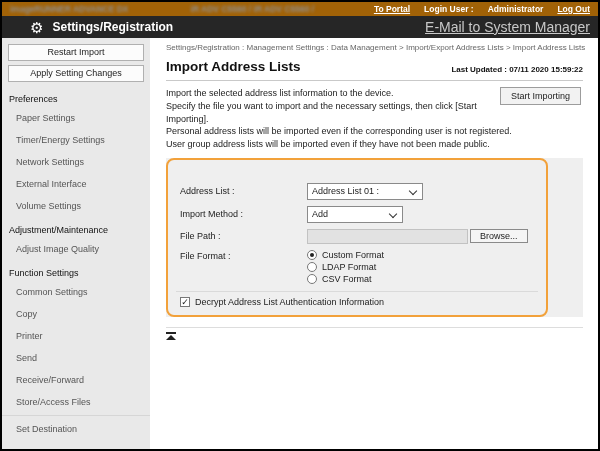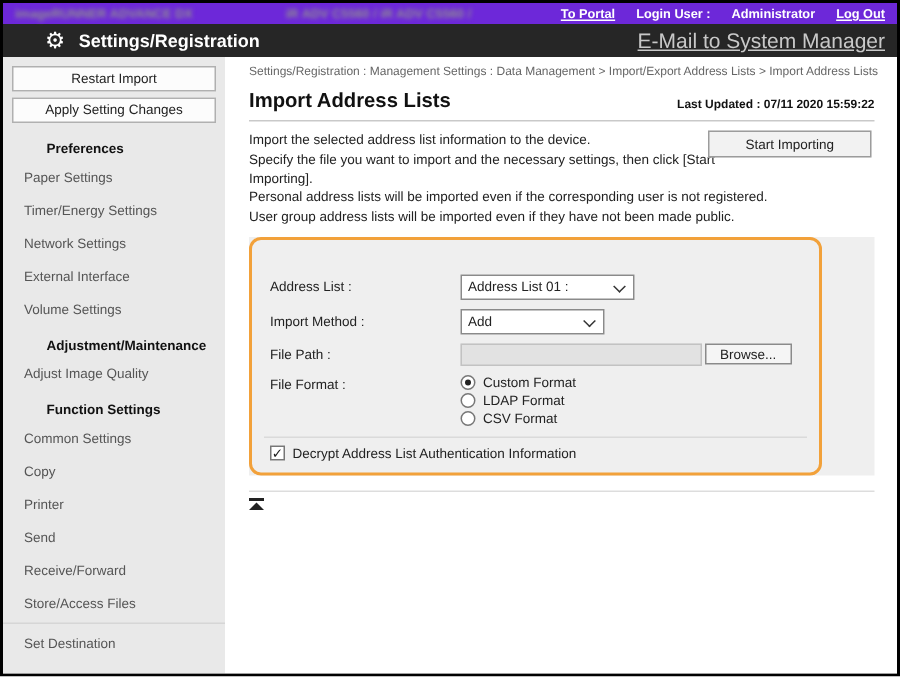--- a/index.html
+++ b/index.html
@@ -1,53 +1,53 @@
 <!DOCTYPE html>
 <html><head>
 <meta charset="utf-8">
 <style>
   * { box-sizing: border-box; margin: 0; padding: 0; }
   html,body { width: 600px; height: 451px; }
   body { font-family: "Liberation Sans", sans-serif; background: #fff; }
   .frame { width: 600px; height: 451px; border: 2px solid #000; display: flex; flex-direction: column; background:#fff; }
 
   
-  .topbar { height: 14px; background: #6d28d9; display: flex; align-items: center; padding: 0 8px; flex-shrink: 0; }
+  .topbar { height: 14px; background: #a16207; display: flex; align-items: center; padding: 0 8px; flex-shrink: 0; }
   .dev-blur { color: #8f8f8f; font-size: 8.5px; font-weight: bold; filter: blur(1.4px); white-space: nowrap; }
   .dev-blur.second { margin-left: 62px; }
   .topbar-right { margin-left: auto; display: flex; align-items: center; gap: 14px; }
   .toplink { color: #fff; font-size: 8.5px; font-weight: bold; text-decoration: underline; cursor: pointer; white-space: nowrap; }
   .toptext { color: #fff; font-size: 8.5px; font-weight: bold; white-space: nowrap; }
 
   
   .appbar { height: 22px; background: #262626; display: flex; align-items: center; padding: 0 8px 0 28px; flex-shrink: 0; }
   .gear { color: #fff; font-size: 15px; line-height: 1; margin-right: 9px; }
   .appbar-title { color: #fff; font-size: 12px; font-weight: bold; }
   .appbar-right { margin-left: auto; color: #c8c8c8; font-size: 14px; text-decoration: underline; cursor: pointer; }
 
   
   .content { flex: 1; display: flex; overflow: hidden; }
 
   
   .sidebar { width: 148px; background: #e9e9e9; padding-top: 6px; flex-shrink: 0; }
   .side-btn { display: block; width: 136px; margin: 0 auto 4px auto; height: 17px; background: #fcfcfc; border: 1px solid #b0b0b0; font-size: 9px; color: #222; text-align: center; line-height: 15px; cursor: pointer; font-family: inherit; }
-  .side-header { font-size: 9px; font-weight: bold; color: #111; padding: 8px 4px 3px 7px; margin-left: 22px; }
+  .side-header { font-size: 9px; font-weight: normal; color: #111; padding: 8px 4px 3px 7px; }
   .side-item { font-size: 9px; color: #555; padding: 6px 4px 6px 14px; cursor: pointer; }
   .side-divider { border-top: 1px solid #d6d6d6; margin: 2px 0; }
 
   
   .main { flex: 1; background: #fff; padding: 5px 15px 0 16px; overflow: hidden; }
   .breadcrumb { font-size: 8px; color: #666; margin-bottom: 7px; white-space: nowrap; }
   .title-row { display: flex; align-items: flex-end; justify-content: space-between; border-bottom: 1px solid #c9c9c9; padding-bottom: 6px; }
   .page-title { font-size: 13.5px; font-weight: bold; color: #111; }
   .last-updated { font-size: 8px; color: #111; font-weight: bold; }
 
   .desc-wrap { position: relative; margin-top: 6px; min-height: 56px; }
   .desc { font-size: 9px; color: #222; line-height: 1.42; width: 355px; }
-  .start-btn { position: absolute; top: 0; right: 2px; font-size: 9px; color: #222; background: #f2f2f2; border: 1px solid #9c9c9c; padding: 3px 24px; cursor: pointer; font-family: inherit; text-align: right; }
+  .start-btn { position: absolute; top: 0; right: 2px; font-size: 9px; color: #222; background: #f2f2f2; border: 1px solid #9c9c9c; padding: 3px 10px; cursor: pointer; font-family: inherit; text-align: right; }
 
   
   .form-band { margin-top: 7px; width: 417px; background: #efefef; position: relative; }
   .highlight-box { width: 382px; border: 2px solid #F2A13A; border-radius: 8px; padding: 20px 0 5px 0; }
   .frow { display: flex; align-items: center; padding: 3px 0 3px 12px; }
   .flabel { width: 127px; font-size: 9px; color: #222; flex-shrink: 0; }
 
   .sel { position: relative; height: 17px; background: #fff; border: 1px solid #8a8a8a; display: flex; align-items: center; padding: 0 18px 0 4px; cursor: pointer; }
   .sel .sel-val { font-size: 9px; color: #222; white-space: nowrap; }
   .chev { position: absolute; right: 6px; top: 4px; width: 6px; height: 6px; border-right: 1.4px solid #333; border-bottom: 1.4px solid #333; transform: rotate(45deg); }

